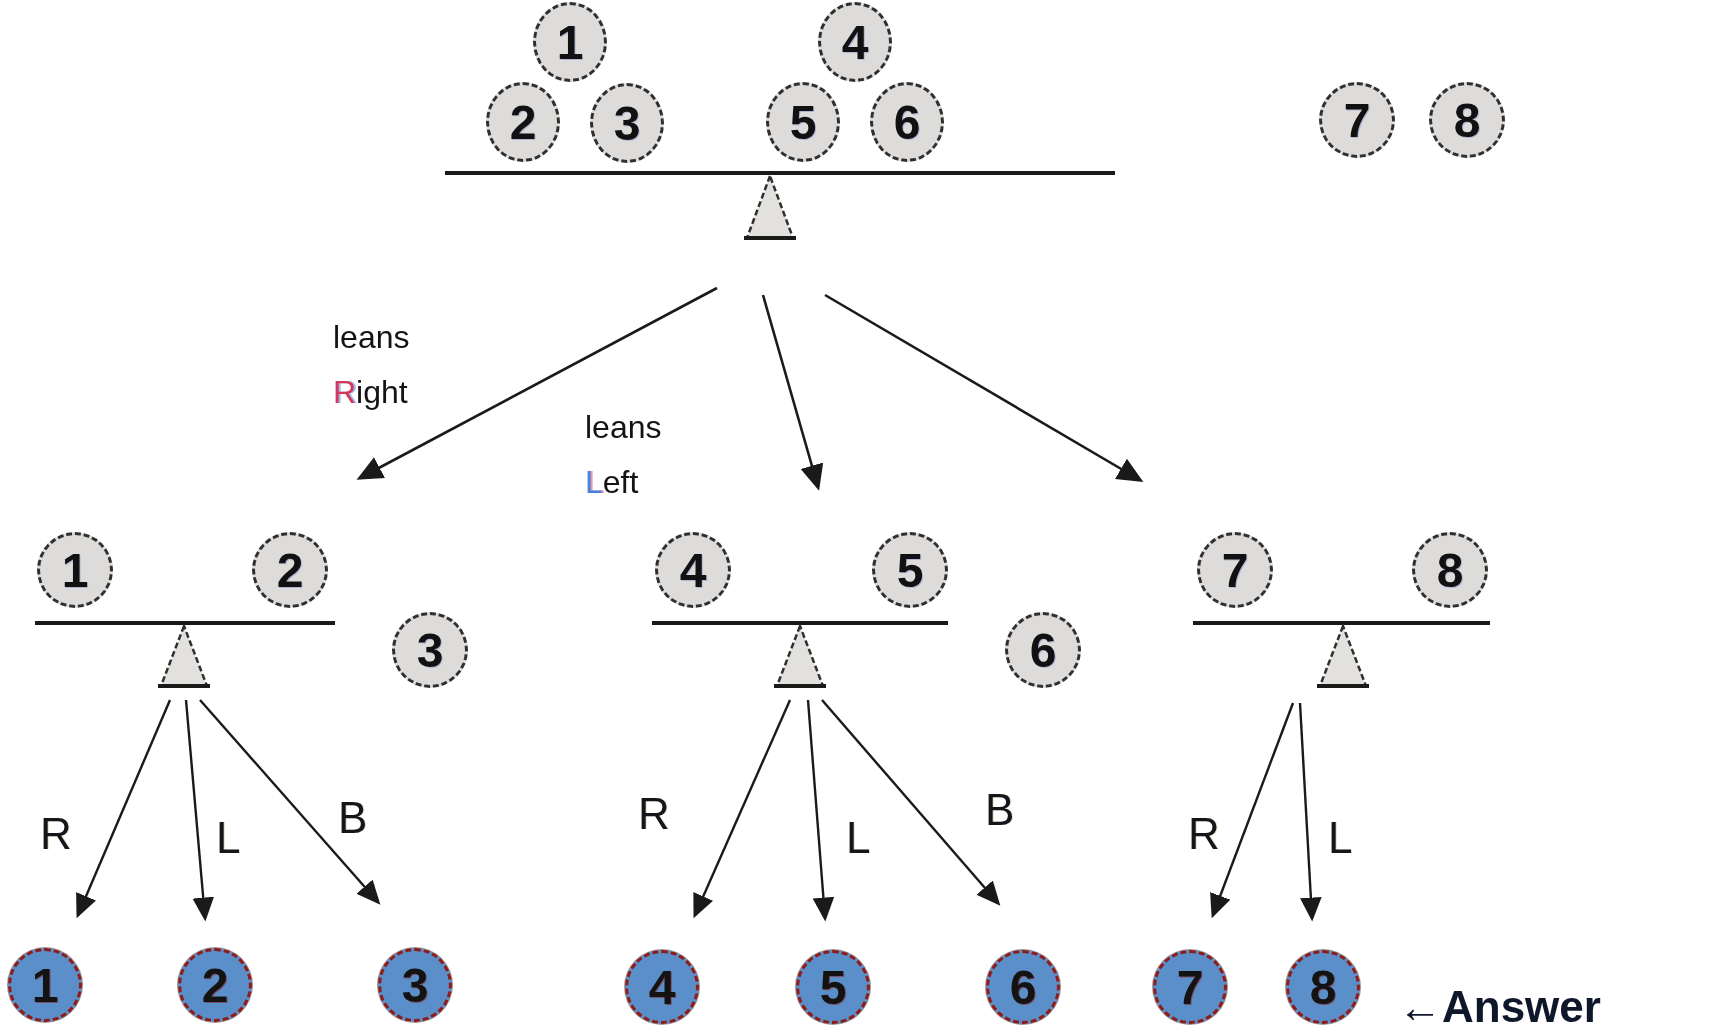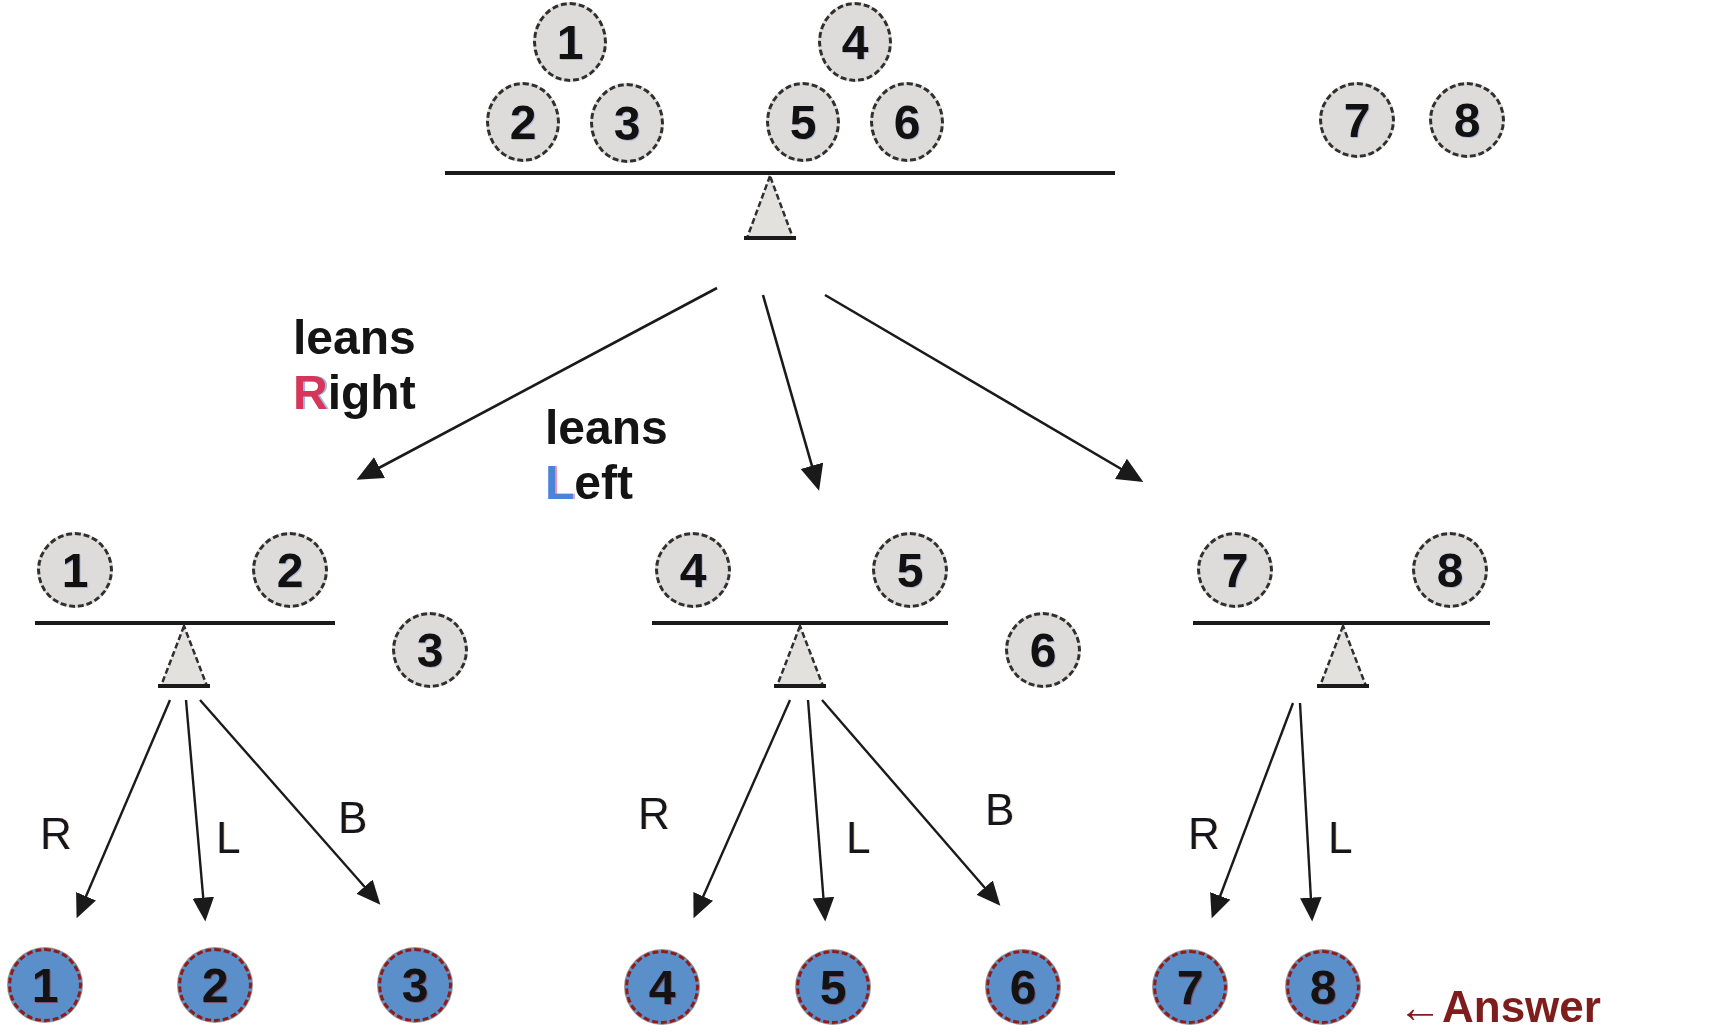--- a/index.html
+++ b/index.html
@@ -15,32 +15,33 @@
     font-size:48px;font-weight:700;color:#111;
   }
   .ball span{text-shadow:1px 1px 0 rgba(70,100,200,.30);}
   .ball.ellip{width:74px;height:80px;border-radius:50%;}
   .ball.answer{
     width:74px;height:74px;background:#5b8fc9;border:3.5px dashed #8e1c1c;
     box-shadow:0 0 0 1px rgba(40,20,20,.45);
   }
   .ball.answer span{color:#131313;text-shadow:1px 1px 0 rgba(150,30,30,.55);}
   .lbl{
-    position:absolute;font-size:48px;font-weight:700;color:#141414;line-height:55px;
+    position:absolute;font-size:32px;font-weight:400;color:#141414;line-height:55px;
     white-space:nowrap;
+    margin-left:40px;
   }
   .branch-letter{
     position:absolute;font-size:44px;font-weight:400;color:#15151c;line-height:44px;
     text-shadow:1px 0 0 rgba(200,120,30,.25);
   }
   .hl-red{color:#d6365a;text-shadow:2px 0 0 rgba(74,132,216,.55);}
   .hl-blue{color:#4a84d8;text-shadow:2px 0 0 rgba(214,54,90,.50);}
   .answer-note{
     position:absolute;left:1398px;top:982px;font-size:44px;font-weight:700;
-    color:#7f1d1d;white-space:nowrap;
+    color:#0f172a;white-space:nowrap;
   }
 </style>
 </head>
 <body>
 
 <div id="canvas">
 
   <svg id="wires" viewBox="0 0 1725 1034" xmlns="http://www.w3.org/2000/svg">
     <defs>
       <marker id="ah" markerWidth="11" markerHeight="10" refX="8.5" refY="4.5" orient="auto">

